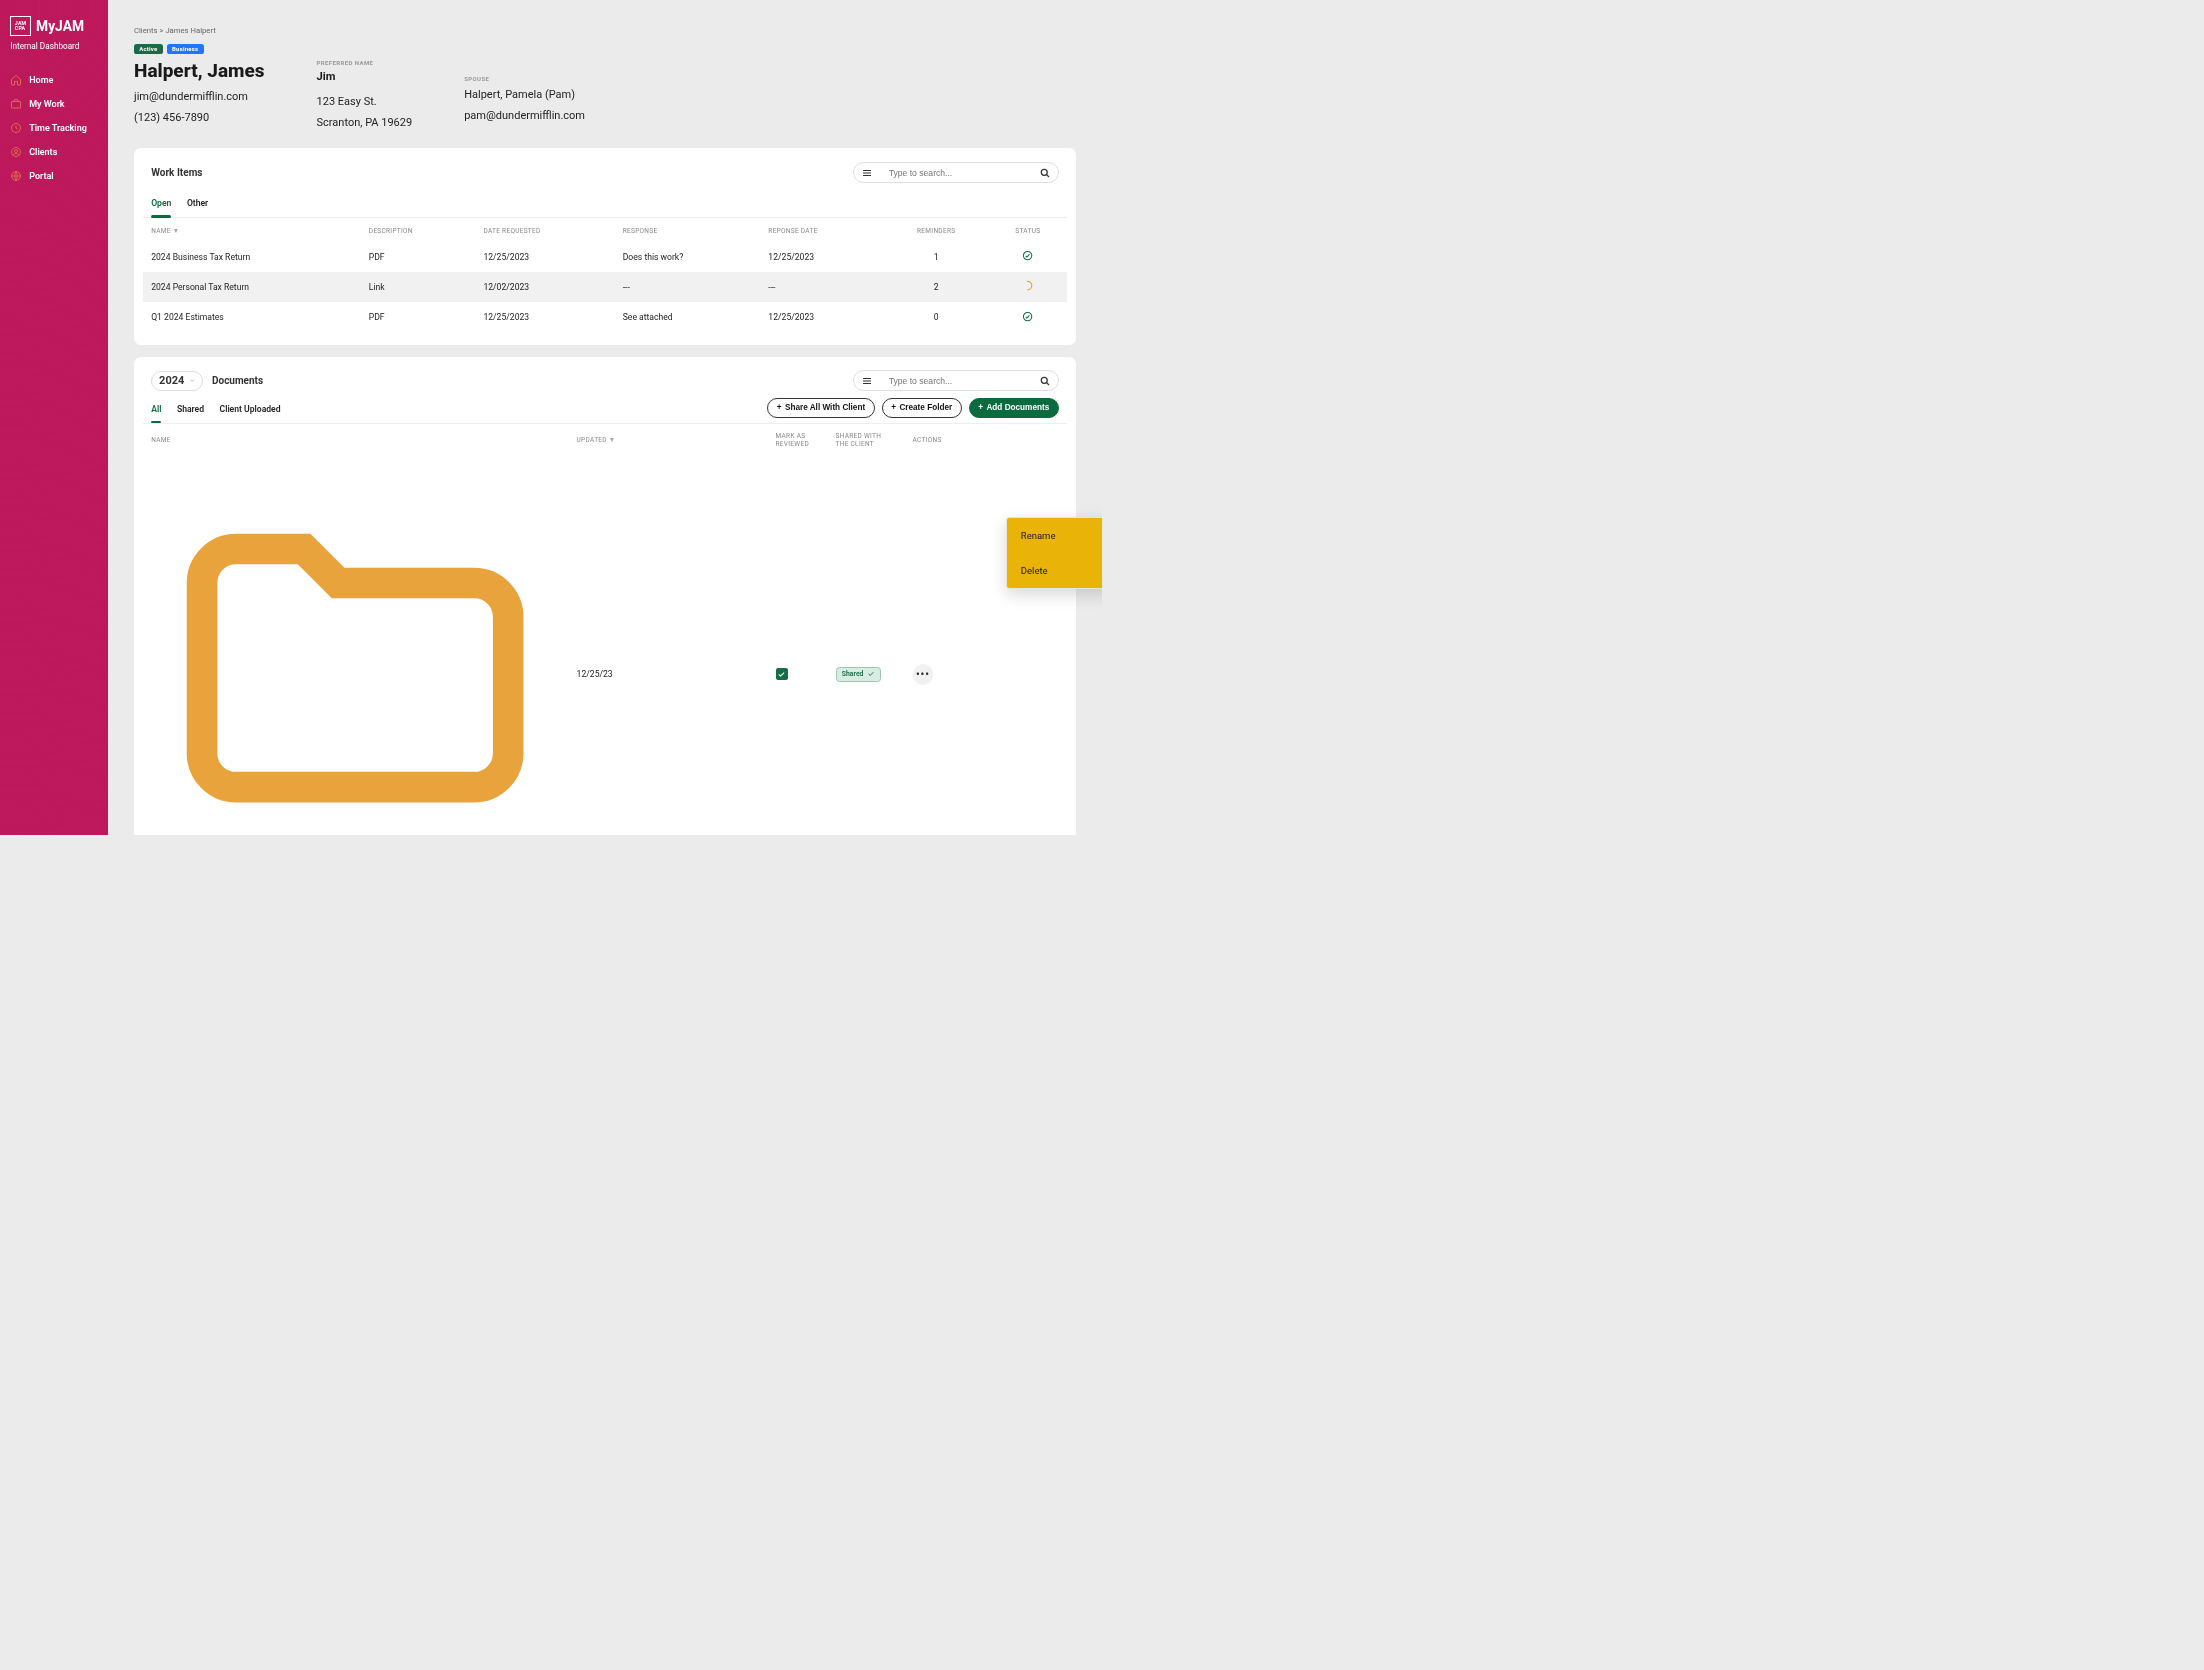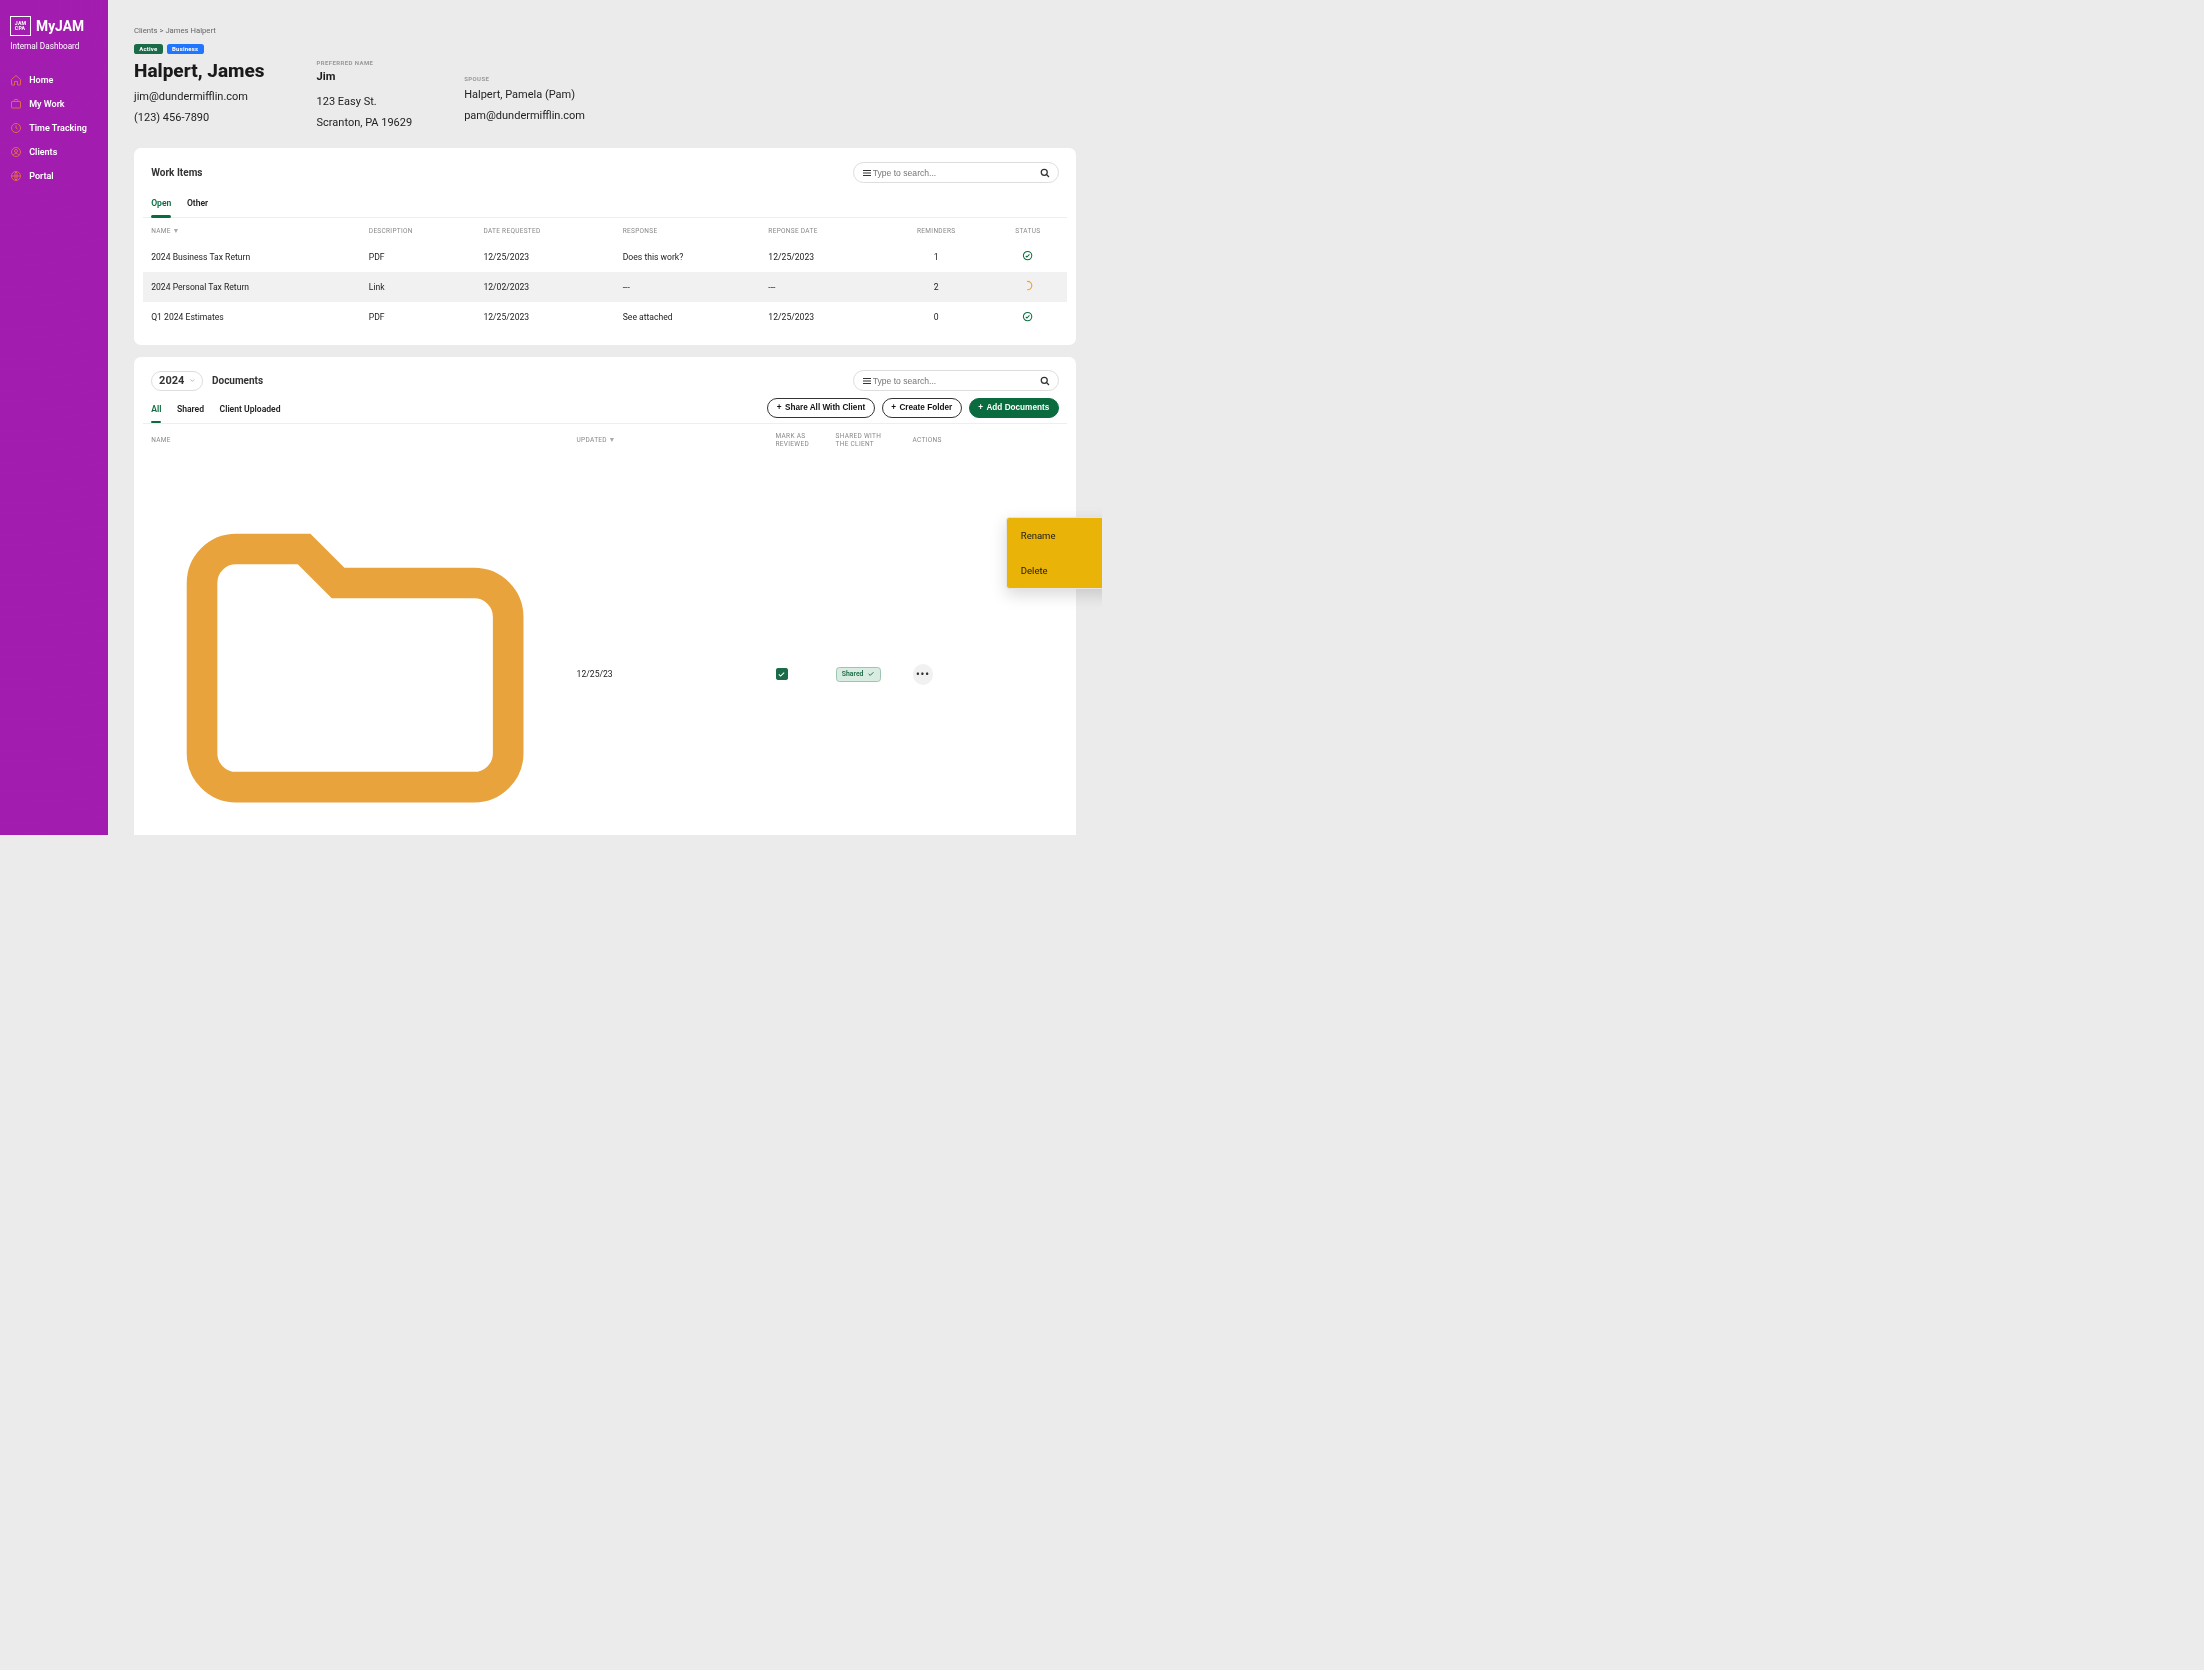--- a/index.html
+++ b/index.html
@@ -9,21 +9,21 @@
     color: #1a1a1a;
     width: 1102px;
     height: 835px;
     overflow: hidden;
   }
   .app { display: flex; height: 100%; }
 
   
   .sidebar {
     width: 108px;
-    background: #a21caf;
+    background: #be185d;
     color: #fff;
     padding: 15.5px 10.3px;
     flex-shrink: 0;
     position: relative;
   }
   .sidebar::before {
     content: '';
     position: absolute;
     inset: 0;
     background: repeating-radial-gradient(circle at 8.6px 8.6px, rgba(255,255,255,0.04) 0 0.9px, transparent 0.9px 10.3px);
@@ -71,21 +71,21 @@
     margin-bottom: 12px;
   }
   .card-header {
     display: flex; justify-content: space-between; align-items: center;
     padding: 0 8.6px 6.9px 8.6px;
   }
   .card-title { font-size: 10px; font-weight: 700; color: #333; }
   .search-box {
     display: flex; align-items: center;
     border: 0.9px solid #ddd; border-radius: 17px;
-    padding: 3.4px 6.9px; width: 206px; gap: 0;
+    padding: 3.4px 6.9px; width: 206px; gap: 16px;
   }
   .search-box input {
     flex: 1; border: none; outline: none; font-size: 8.6px;
     background: transparent;
   }
   .menu-icon, .search-icon { width: 12px; height: 12px; color: #333; cursor: pointer; }
   .menu-icon svg, .search-icon svg { width: 100%; height: 100%; display: block; }
 
   .tabs { display: flex; gap: 15.5px; padding: 3.4px 8.6px 0 8.6px; border-bottom: 0.9px solid #eee; margin-bottom: 0; }
   .tab { font-size: 8.6px; font-weight: 600; color: #222; padding: 5.2px 0 8.6px 0; cursor: pointer; position: relative; }

